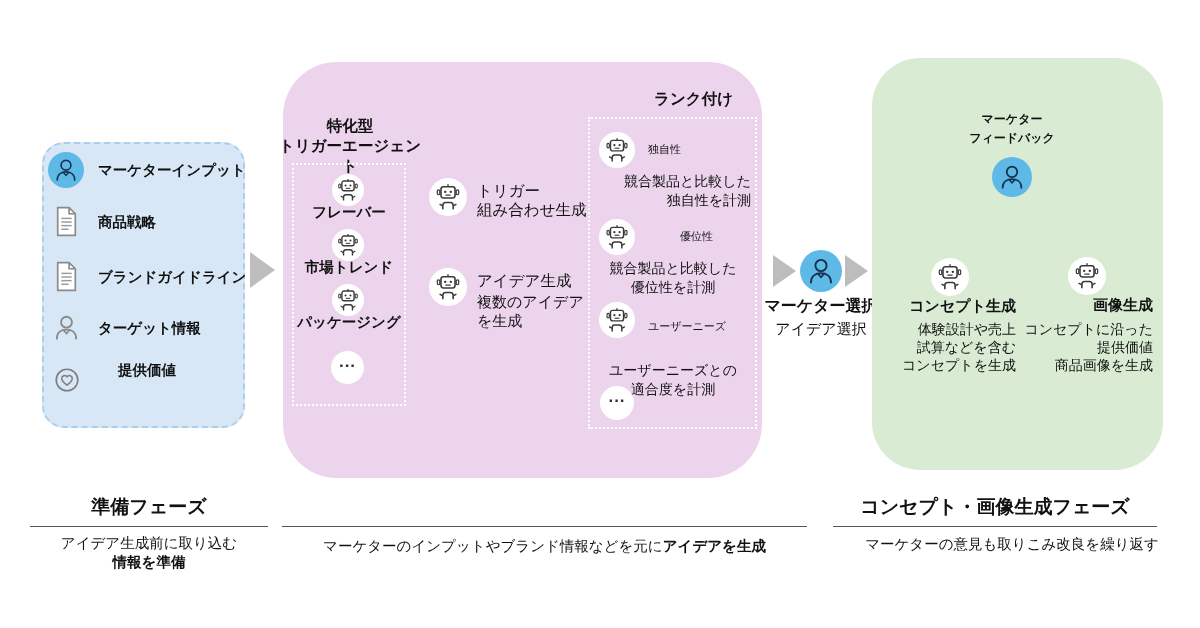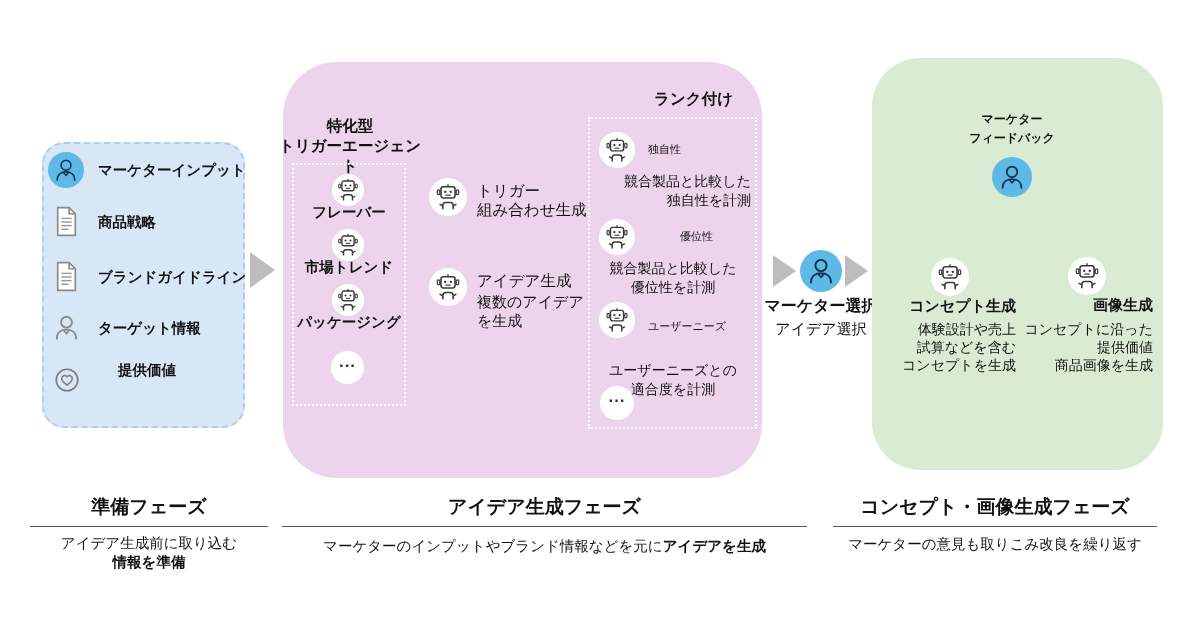--- a/index.html
+++ b/index.html
@@ -292,25 +292,24 @@
     </div>
   </div>
 
   <div class="abs f-title" style="left:30px;top:494px;width:238px;">準備フェーズ</div>
   <hr class="abs f-rule" style="left:30px;top:526px;width:238px;">
   <div class="abs f-desc" style="left:10px;top:534px;width:278px;">
     <div>アイデア生成前に取り込む</div>
     <div class="b">情報を準備</div>
   </div>
 
-  <div class="abs f-title" style="left:282px;top:494px;width:525px;">アイデア生成フェーズ</div>
   <hr class="abs f-rule" style="left:282px;top:526px;width:525px;">
   <div class="abs f-desc" style="left:282px;top:537px;width:525px;">
     <span>マーケターのインプットやブランド情報などを元に</span><span class="b">アイデアを生成</span>
   </div>
 
   <div class="abs f-title" style="left:833px;top:494px;width:324px;">コンセプト・画像生成フェーズ</div>
   <hr class="abs f-rule" style="left:833px;top:526px;width:324px;">
-  <div class="abs f-desc" style="left:823px;top:535px;width:344px;">
+  <div class="abs f-desc" style="left:840px;top:535px;width:344px;">
     <div>マーケターの意見も取りこみ改良を繰り返す</div>
   </div>
 
 </div>
 
 </body></html>

